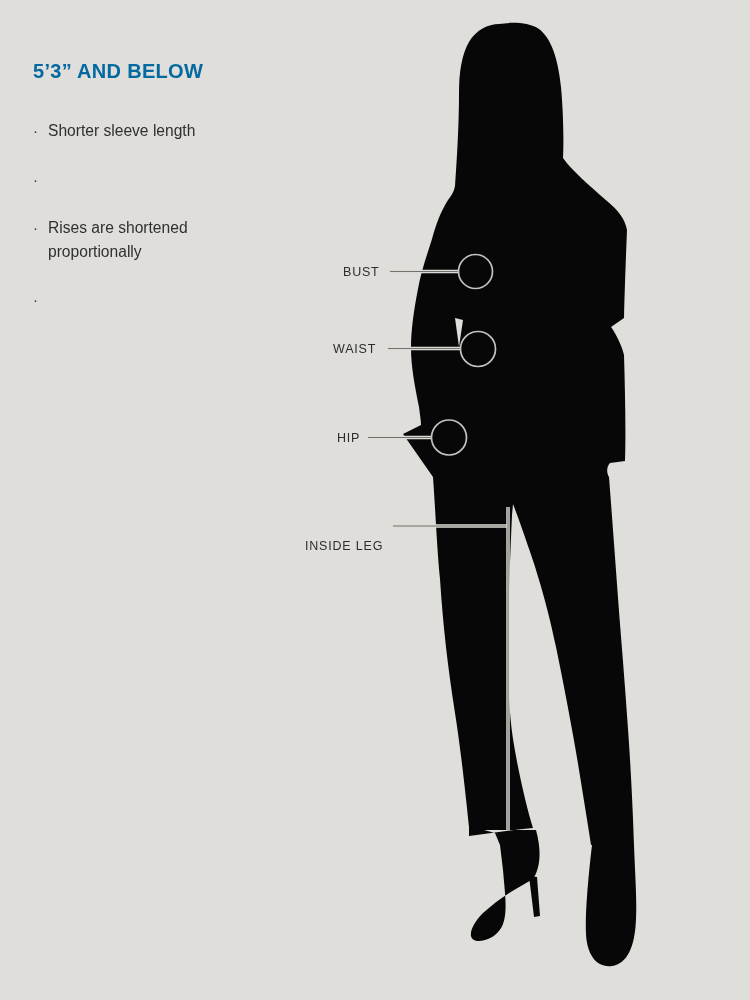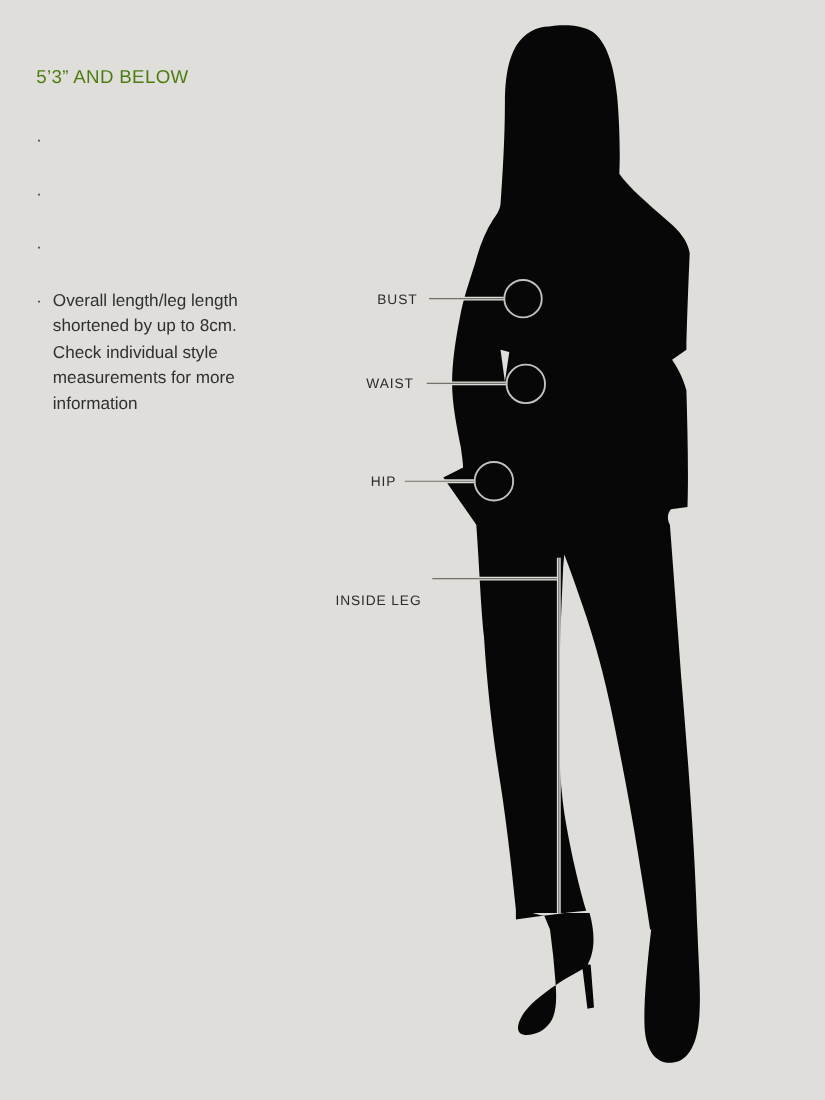--- a/index.html
+++ b/index.html
@@ -22,24 +22,24 @@
   }
   .info {
     position: absolute;
     left: 33px;
     top: 60px;
     width: 266px;
     color: #303030;
   }
   .title {
     margin: 0 0 36px 0;
-    font-size: 17px;
-    font-weight: normal;
+    font-size: 20px;
+    font-weight: bold;
     letter-spacing: 0.3px;
-    color: #4d7c0f;
+    color: #0369a1;
   }
   .bullet {
     display: flex;
     align-items: flex-start;
     margin: 0 0 25px 0;
     font-size: 15.6px;
     line-height: 23.5px;
   }
   .bullet .dot {
     flex: none;
@@ -64,37 +64,35 @@
 </head>
 <body>
 
 <div class="canvas">
 
   <div class="info">
     <h1 class="title">5’3” AND BELOW</h1>
 
     <div class="bullet">
       <span class="dot">·</span>
+      <div class="lines">Shorter sleeve length</div>
     </div>
 
     <div class="bullet">
       <span class="dot">·</span>
     </div>
 
     <div class="bullet">
       <span class="dot">·</span>
+      <div class="lines">Rises are shortened
+proportionally</div>
     </div>
 
     <div class="bullet">
       <span class="dot">·</span>
-      <div class="lines">Overall length/leg length
-shortened by up to 8cm.
-Check individual style
-measurements for more
-information</div>
     </div>
   </div>
 
   <svg class="figure-svg" width="750" height="1000" viewBox="0 0 750 1000">
 
     <path d="M499 24 C488 24 476 30 469 42 C462 54 459 71 459 94 C459 124 457 158 455 186
              C454 192 451 196 448 200 C441 211 436 224 432 239 C426 258 421 272 418 289
              C414 309 411 330 411 348 C411 367 415 387 419 407 C420 415 421 421 421 425
              L403 434 L433 477 C436 520 437 549 440 579 C443 626 448 669 455 713
              C461 751 466 798 469 827 L469 836 C490 833 512 830 533 828

